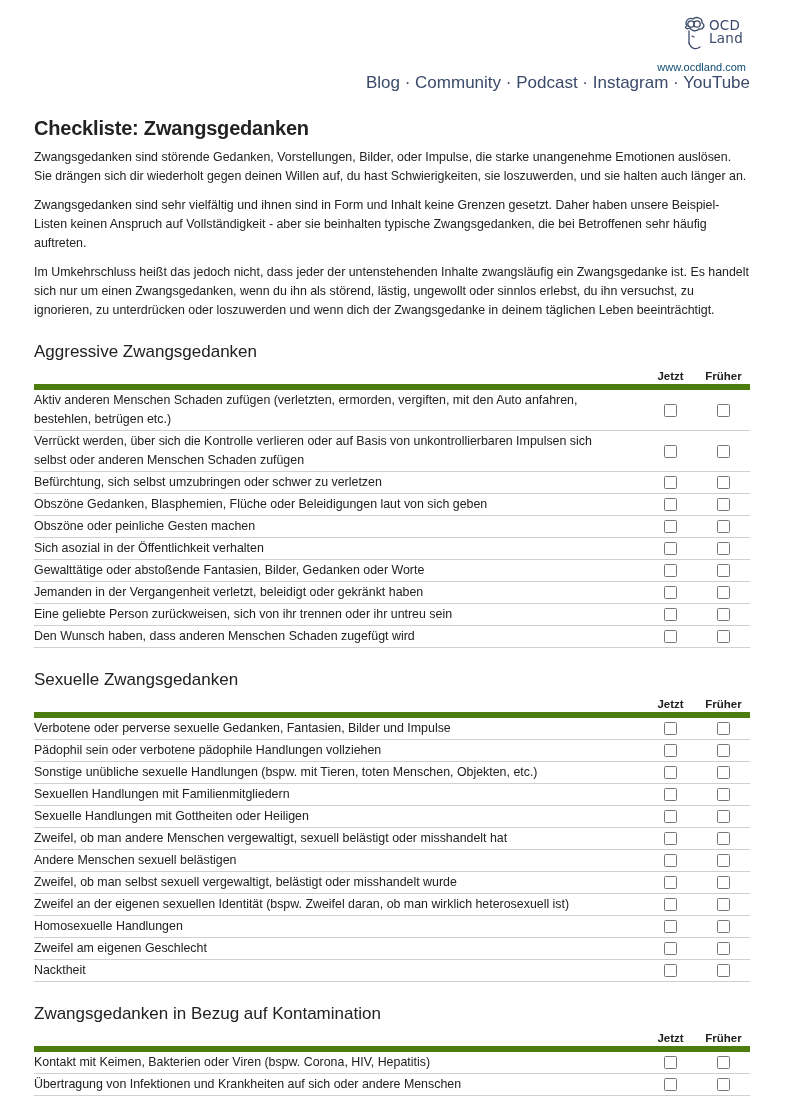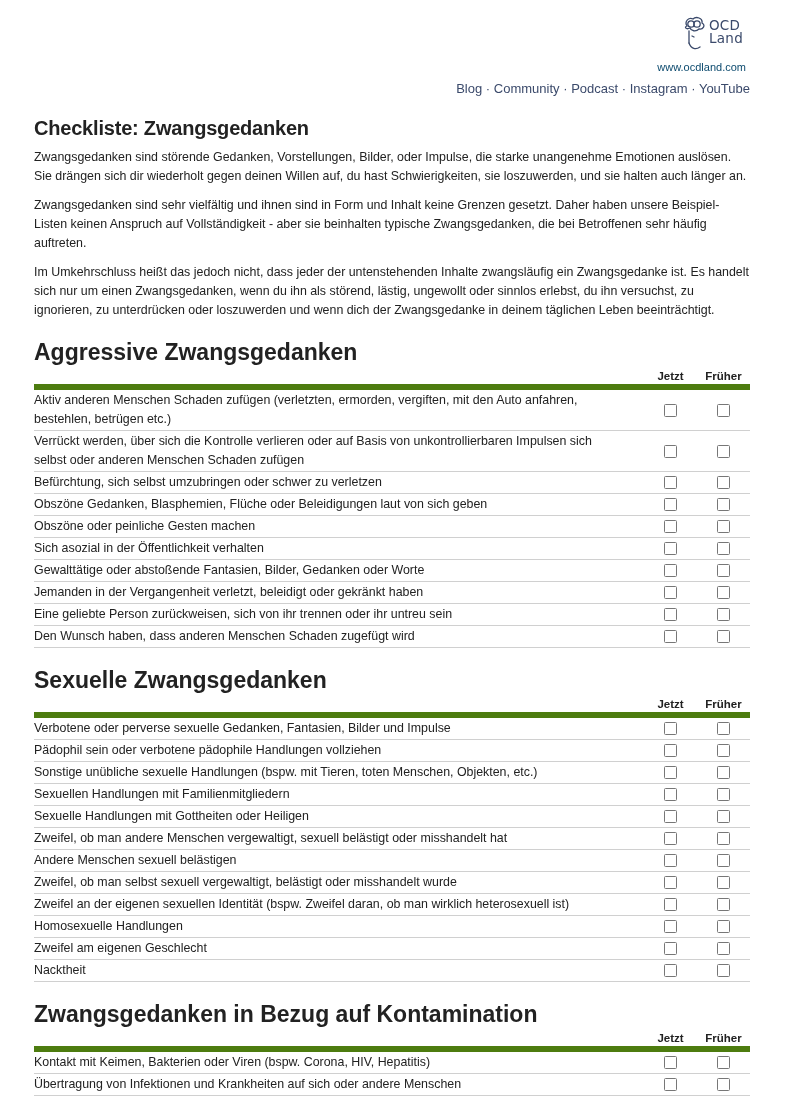--- a/index.html
+++ b/index.html
@@ -4,30 +4,30 @@
 <style>
   * { box-sizing: border-box; margin: 0; padding: 0; }
   html, body { width: 786px; height: 1098px; background: #ffffff; overflow: hidden; }
   body { font-family: "Liberation Sans", sans-serif; color: #222222; position: relative; }
 
   .header { position: absolute; right: 36px; top: 16px; text-align: right; }
   .logo { display: flex; justify-content: flex-end; align-items: flex-start; height: 40px; margin-right: 7px; }
   .logo svg { display: block; }
   .logo-text { font-family: "DejaVu Sans", sans-serif; color: #3b4a6b; font-size: 13.5px; line-height: 13px; text-align: left; margin-left: 2px; margin-top: 3px; letter-spacing: 0.3px; }
   .site-url { font-size: 11px; color: #0c4a6e; margin-top: 5px; margin-right: 4px; }
-  .nav { font-size: 13px; color: #3b4a6b; margin-top: 8px; white-space: nowrap; }
+  .nav { font-size: 17px; color: #3b4a6b; margin-top: 0; white-space: nowrap; }
   .nav .link { color: #3b4a6b; cursor: pointer; }
   .nav .sep { color: #3b4a6b; }
 
   .content { position: absolute; left: 34px; top: 112px; width: 716px; }
   h1 { font-size: 20px; font-weight: bold; color: #222222; letter-spacing: -0.2px; line-height: 32px; }
   p.intro { font-size: 12.4px; line-height: 19px; color: #222222; margin-top: 4px; }
   p.intro + p.intro { margin-top: 10px; }
 
-  h2 { font-size: 23px; font-weight: bold; color: #222222; line-height: 24px; }
+  h2 { font-size: 17px; font-weight: normal; color: #222222; line-height: 24px; }
   .section { margin-top: 20px; }
   table { width: 100%; border-collapse: collapse; margin-top: 4px; font-size: 12.4px; }
   th { font-size: 11.5px; font-weight: bold; color: #222222; height: 19px; vertical-align: middle; border-bottom: 6px solid #4d7c0f; }
   th.item { text-align: left; }
   th.col { text-align: center; width: 53px; }
   td { border-bottom: 1px solid #d0d0d0; padding: 1px 0 1px 0; line-height: 19px; vertical-align: middle; color: #222222; }
   td.cb { text-align: center; width: 53px; }
   .box { display: inline-block; width: 13px; height: 13px; border: 1.4px solid #777777; border-radius: 1.5px; background: #fff; vertical-align: middle; cursor: pointer; }
   td.txt { padding-right: 18px; }
 </style>

